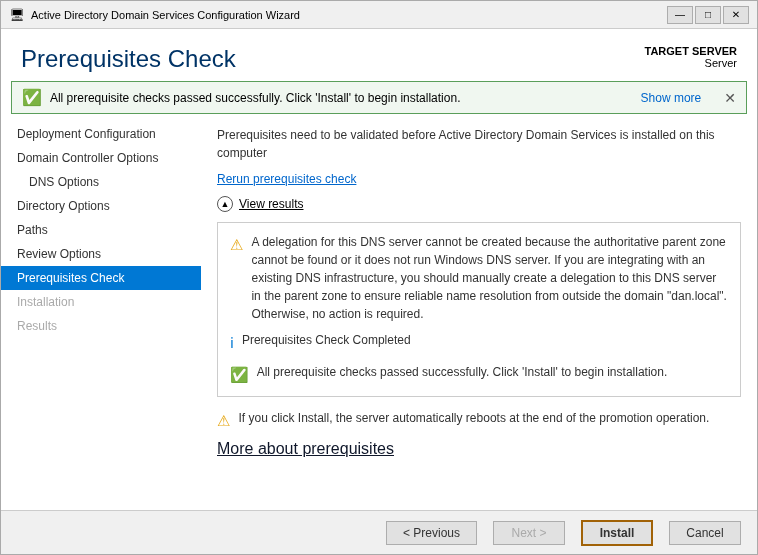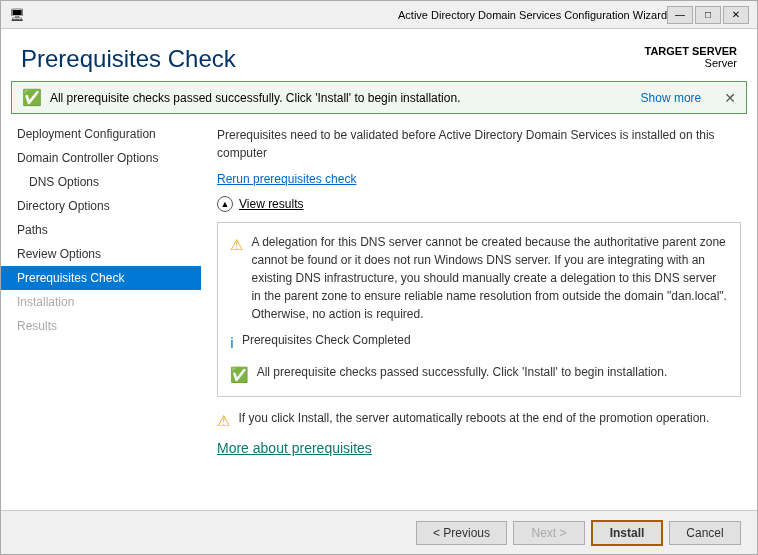--- a/index.html
+++ b/index.html
@@ -33,21 +33,20 @@
       height: 16px;
       margin-right: 6px;
       display: flex;
       align-items: center;
       justify-content: center;
     }
     .titlebar-title {
       flex: 1;
       font-size: 11px;
       color: #000;
-      text-align: right;
     }
     .titlebar-controls {
       display: flex;
       gap: 2px;
     }
     .titlebar-btn {
       width: 26px;
       height: 18px;
       background: #e1e1e1;
       border: 1px solid #adadad;
@@ -219,33 +218,33 @@
     }
     .warning-footer {
       display: flex;
       align-items: flex-start;
       gap: 8px;
       font-size: 12px;
       color: #333;
       margin-top: 4px;
     }
     .more-link {
-      color: #0f766e;
+      color: #0f172a;
       text-decoration: underline;
-      font-size: 14px;
+      font-size: 16px;
       cursor: pointer;
     }
     .footer {
       height: 44px;
       border-top: 1px solid #ccc;
       display: flex;
       align-items: center;
       justify-content: flex-end;
       padding: 0 16px;
-      gap: 6px;
+      gap: 16px;
       flex-shrink: 0;
       background: #f0f0f0;
     }
     .footer-btn {
       padding: 4px 16px;
       border: 1px solid #adadad;
       background: #e1e1e1;
       font-size: 12px;
       cursor: pointer;
       color: #333;

